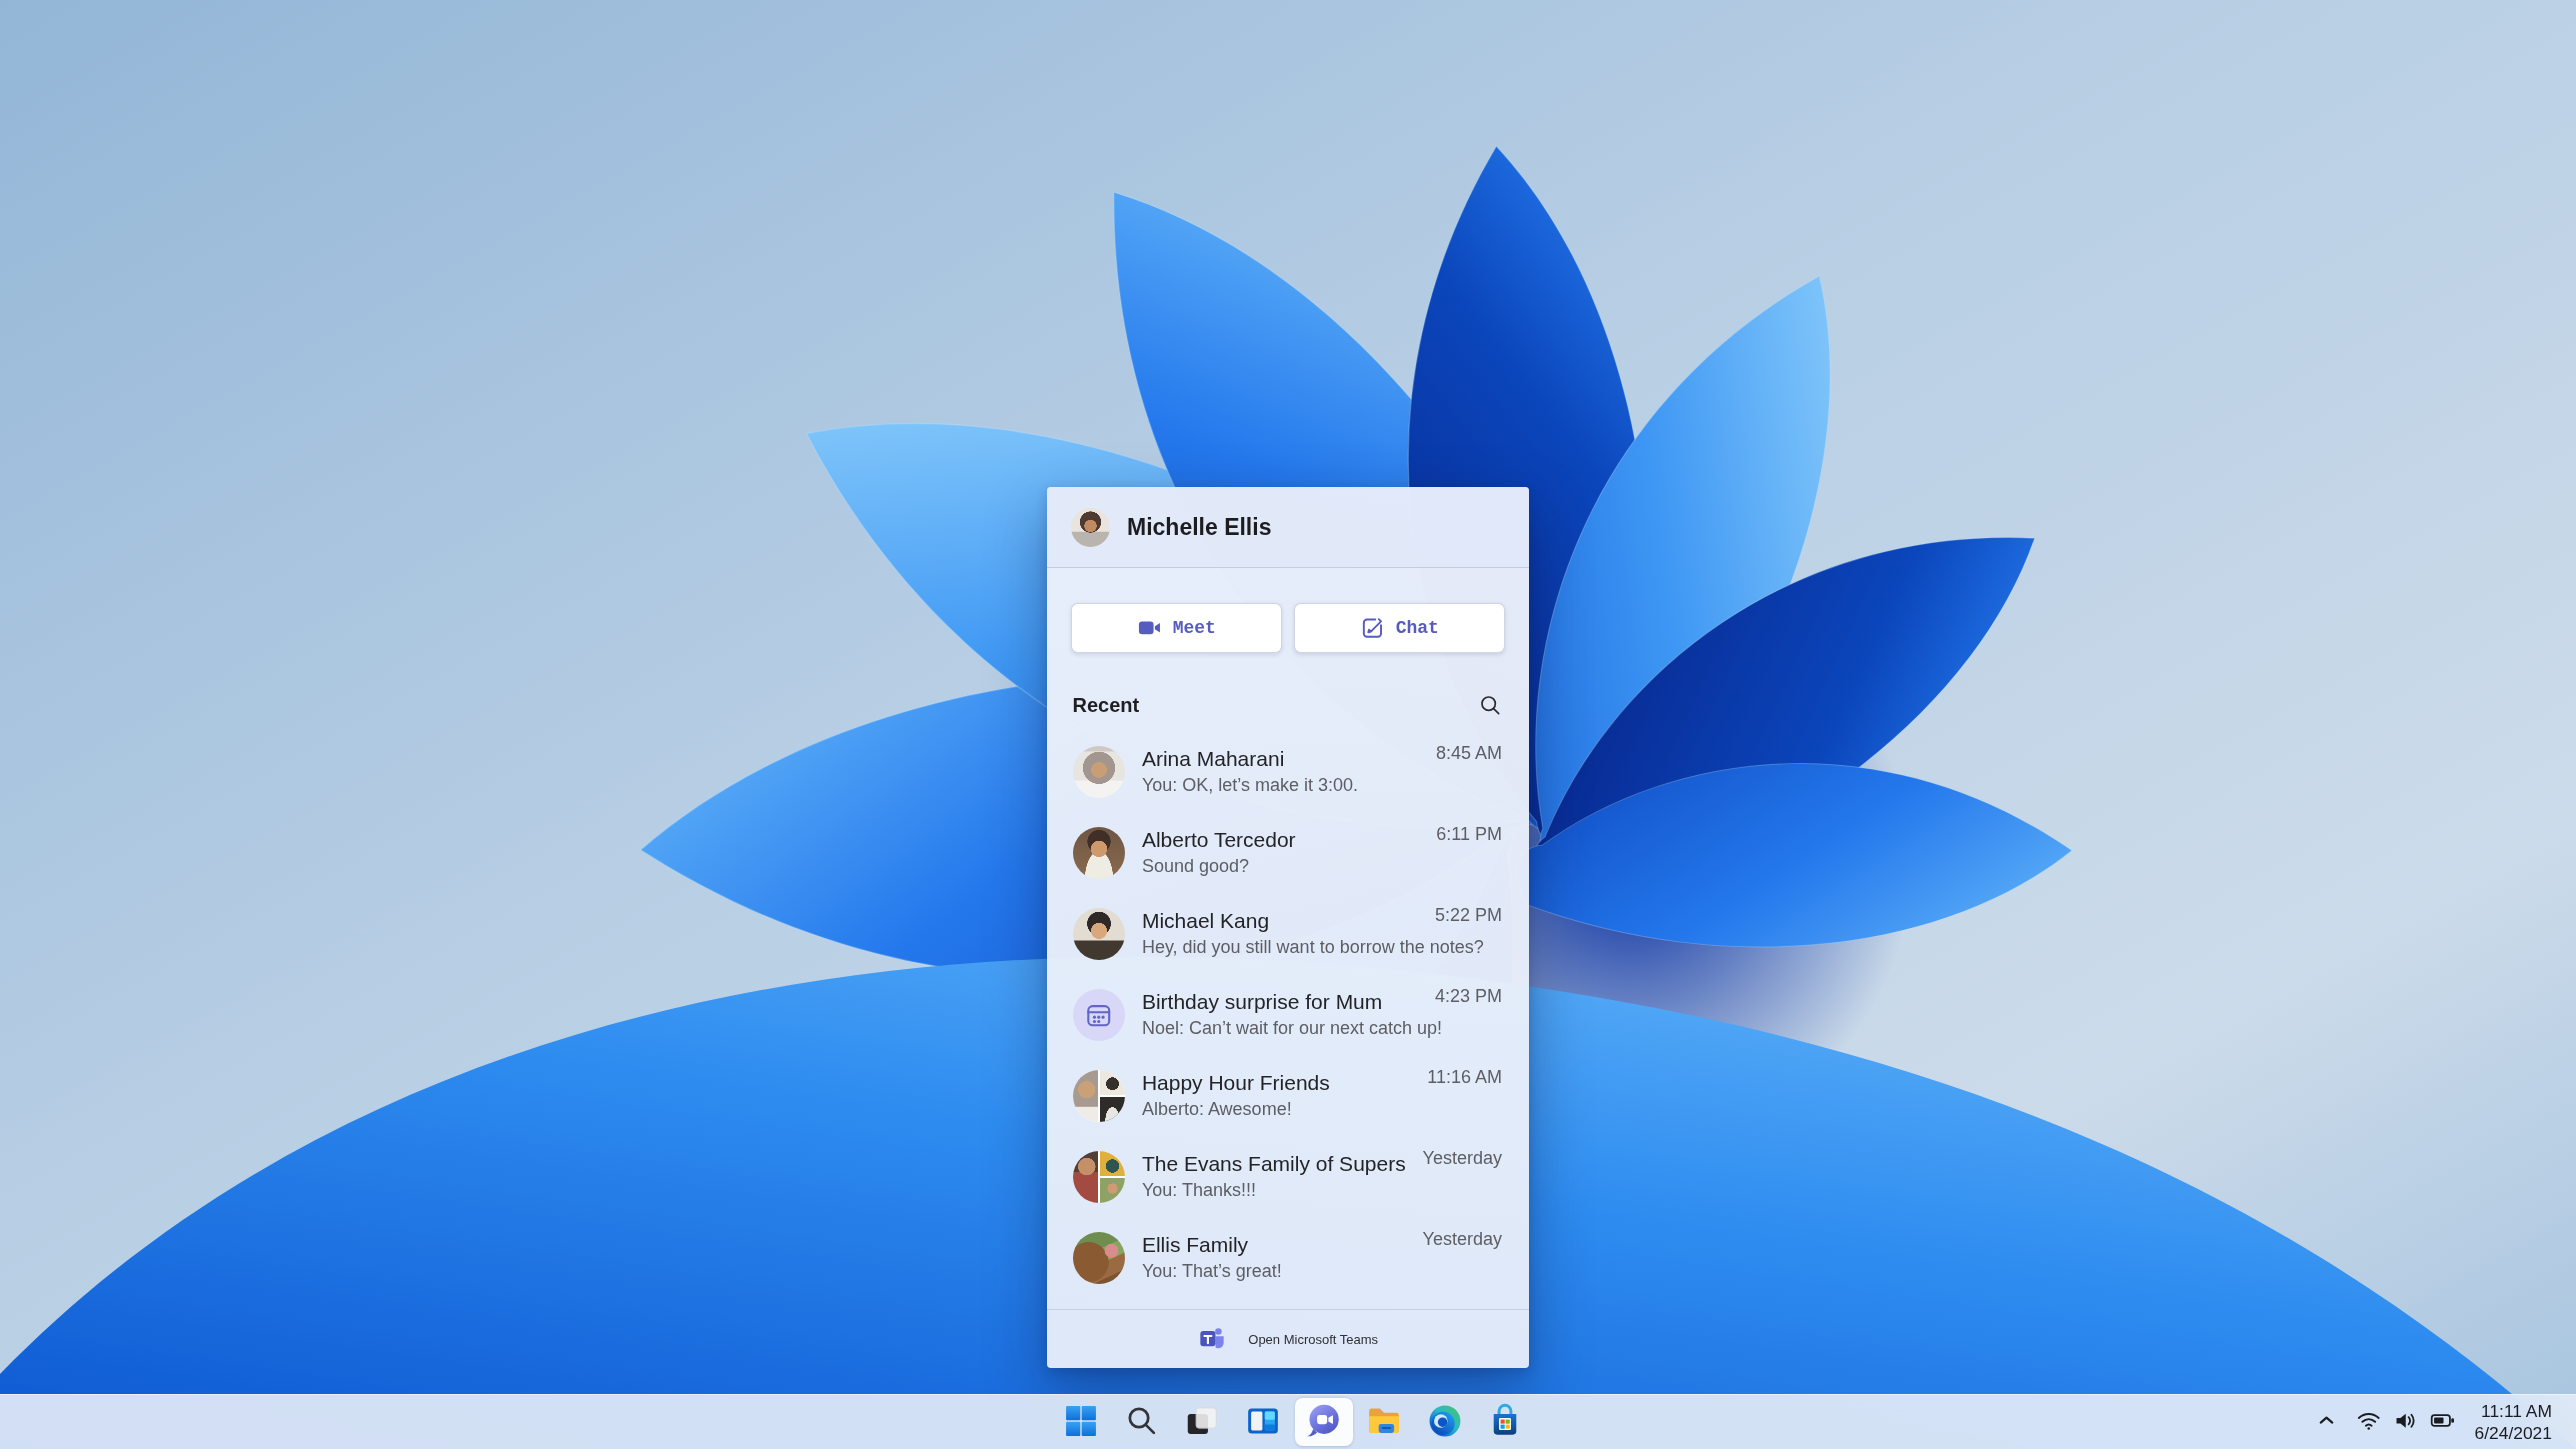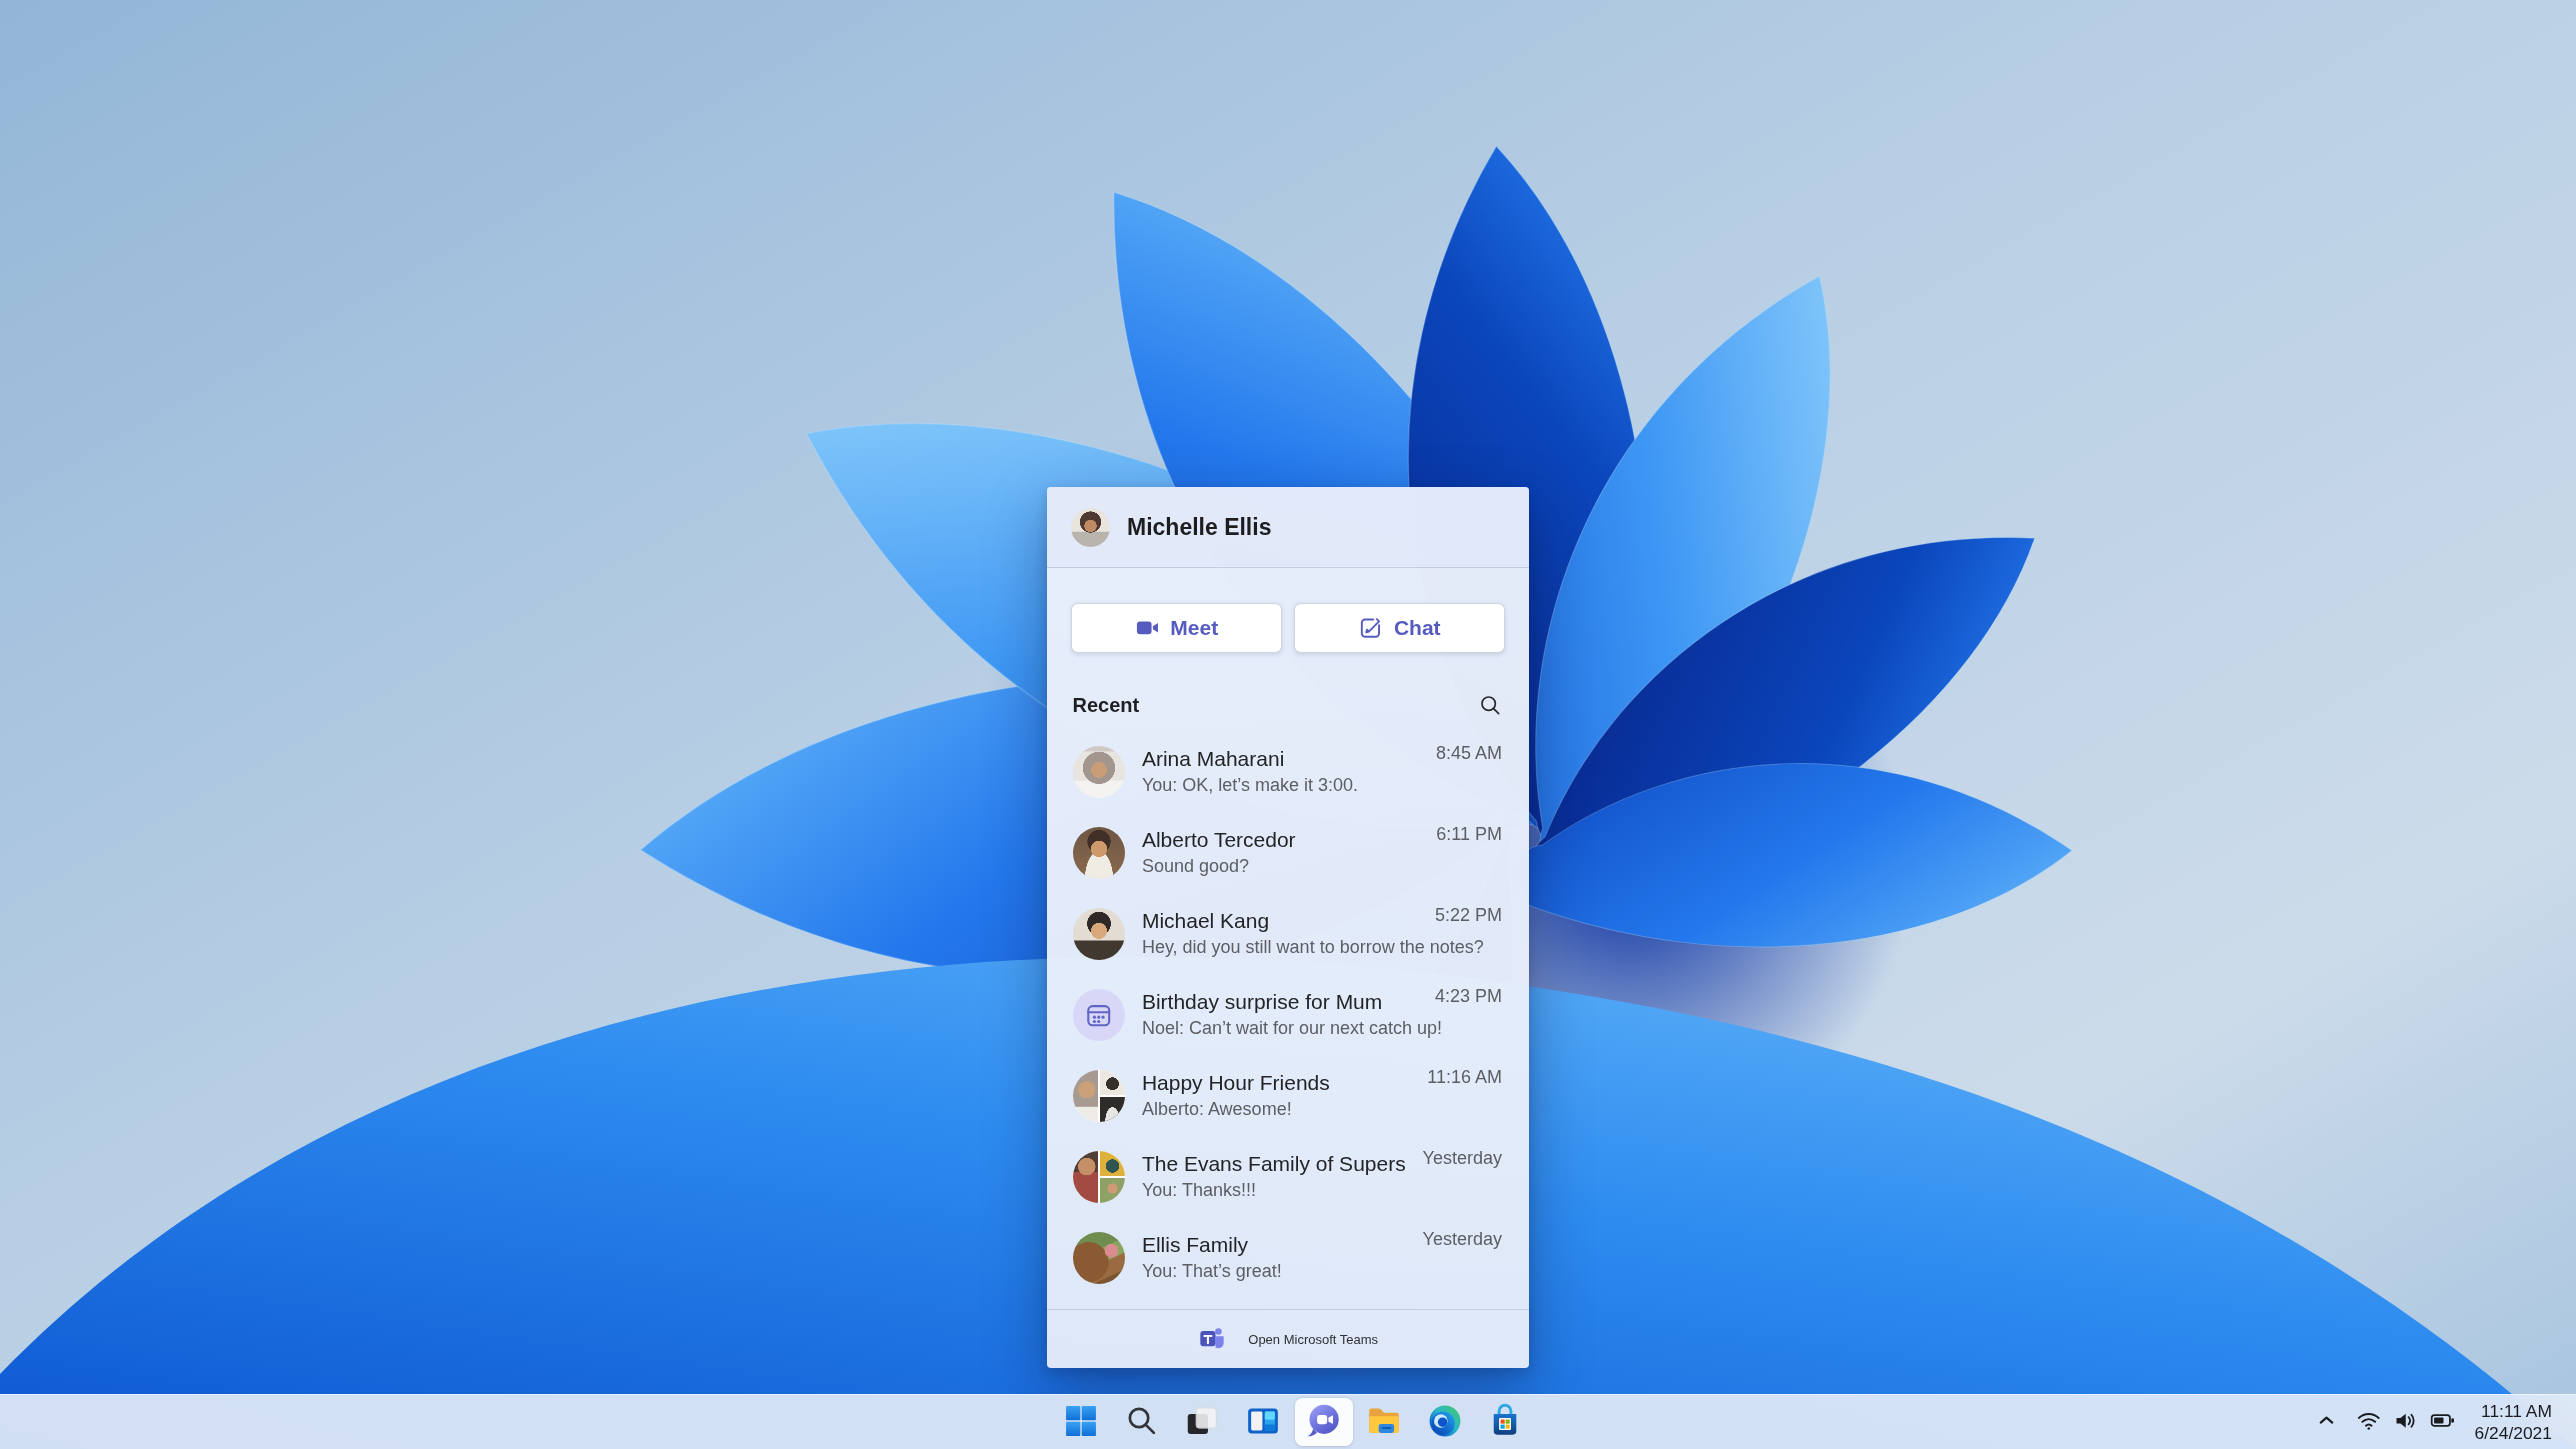--- a/index.html
+++ b/index.html
@@ -20,21 +20,21 @@
              background:
                radial-gradient(circle at 50% 46%,#c08a62 0 21%,transparent 22%),
                radial-gradient(circle at 50% 36%,#4e3a30 0 33%,transparent 34%),
                linear-gradient(180deg,#e9e4de 0 60%,#b9b4ae 61%);}
   .fl-username{margin-left:17px;font-size:23px;font-weight:600;color:#1d1d20;}
 
   .fl-buttons{position:absolute;top:116px;left:24px;right:24px;height:50px;display:flex;gap:12px;}
   .fl-btn{flex:1;display:flex;align-items:center;justify-content:center;gap:10px;
           background:#fff;border:0.7px solid rgba(125,135,170,.35);border-radius:6.7px;
           box-shadow:0 1.3px 4px rgba(20,30,80,.12);
-          color:#565bc0;font-size:21px;font-weight:600;cursor:pointer;}
+          color:#565bc0;font-size:18px;font-weight:600;cursor:pointer;font-family:Liberation Mono, monospace;}
   .fl-btn svg{display:block;}
 
   .fl-recent{position:absolute;top:203px;left:25.5px;right:27px;height:31px;
              display:flex;align-items:center;justify-content:space-between;}
   .fl-recent-label{font-size:20px;font-weight:700;color:#1f1f22;}
 
   .fl-list{position:absolute;top:244px;left:0;right:0;}
   .row{position:relative;height:81px;padding:0 25.5px;display:flex;align-items:center;cursor:pointer;}
   .av{width:52px;height:52px;border-radius:50%;flex:none;overflow:hidden;}
   .rtext{margin-left:17.4px;flex:1;min-width:0;}

